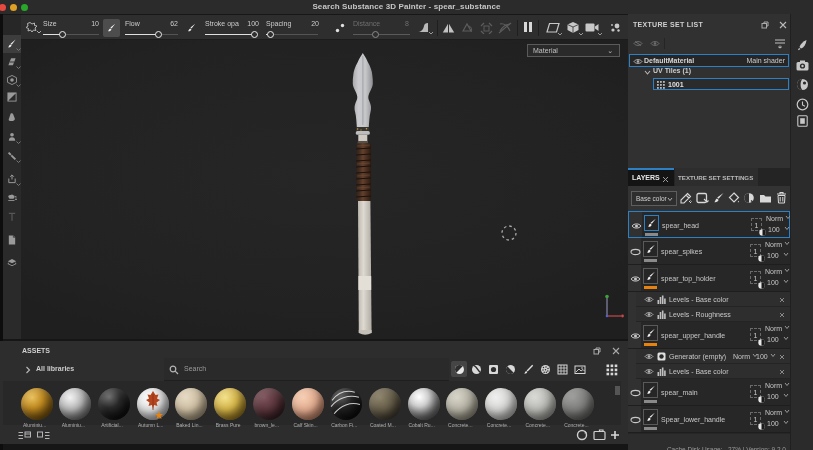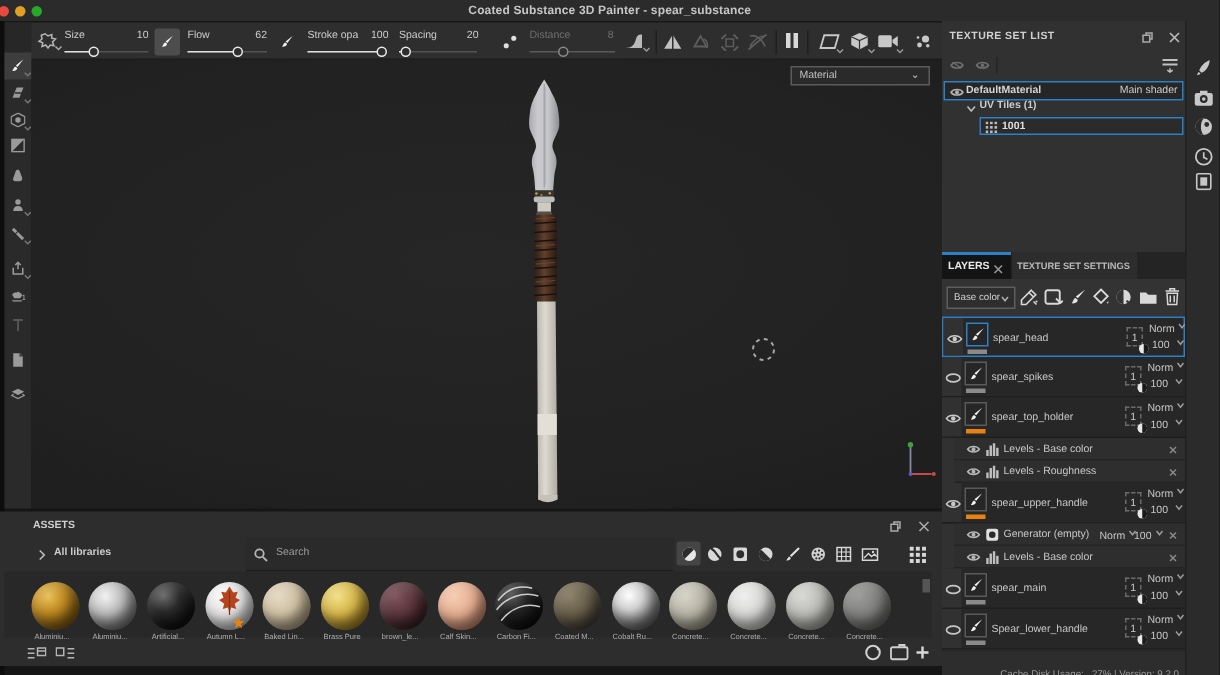--- a/index.html
+++ b/index.html
@@ -53,21 +53,21 @@
 .hundlbl { position:absolute; left:139px; top:14px; font-size:7px; color:#c8c8c8; white-space:nowrap; }
 .onebox { position:absolute; left:122px; top:6px; width:11px; height:13px; border:1px dashed #6a6a6a; color:#cccccc; font-size:7px; text-align:center; line-height:13px; }
 </style>
 </head>
 <body>
 
 <div id="titlebar" class="abs">
   <div class="light" style="left:-1px; background:#e8493f;"></div>
   <div class="light" style="left:10px; background:#deA123;"></div>
   <div class="light" style="left:21px; background:#27a828;"></div>
-  <div id="title" class="abs">Coated Substance 3D Painter - spear_substance</div>
+  <div id="title" class="abs">Search Substance 3D Painter - spear_substance</div>
 </div>
 
 <div id="toolbar" class="abs">
 
   <svg class="abs" style="left:24px; top:6px;" width="16" height="14" viewBox="0 0 16 14">
     <path d="M6 1.5 L8 3 L10.5 2 L10.5 4.5 L13 5 L11 7 L12 9.5 L9.5 9 L8 11 L6.5 9 L4 10 L4.5 7.5 L2 6.5 L4 5 L3.5 2.5 Z" fill="none" stroke="#b5b5b5" stroke-width="1"></path>
   </svg>
   <svg class="abs" style="left:36px; top:15px;" width="6" height="4" viewBox="0 0 6 4">
       <path d="M1 1 L3 3 L5 1" stroke="#aaa" stroke-width="1" fill="none"></path>
     </svg>

